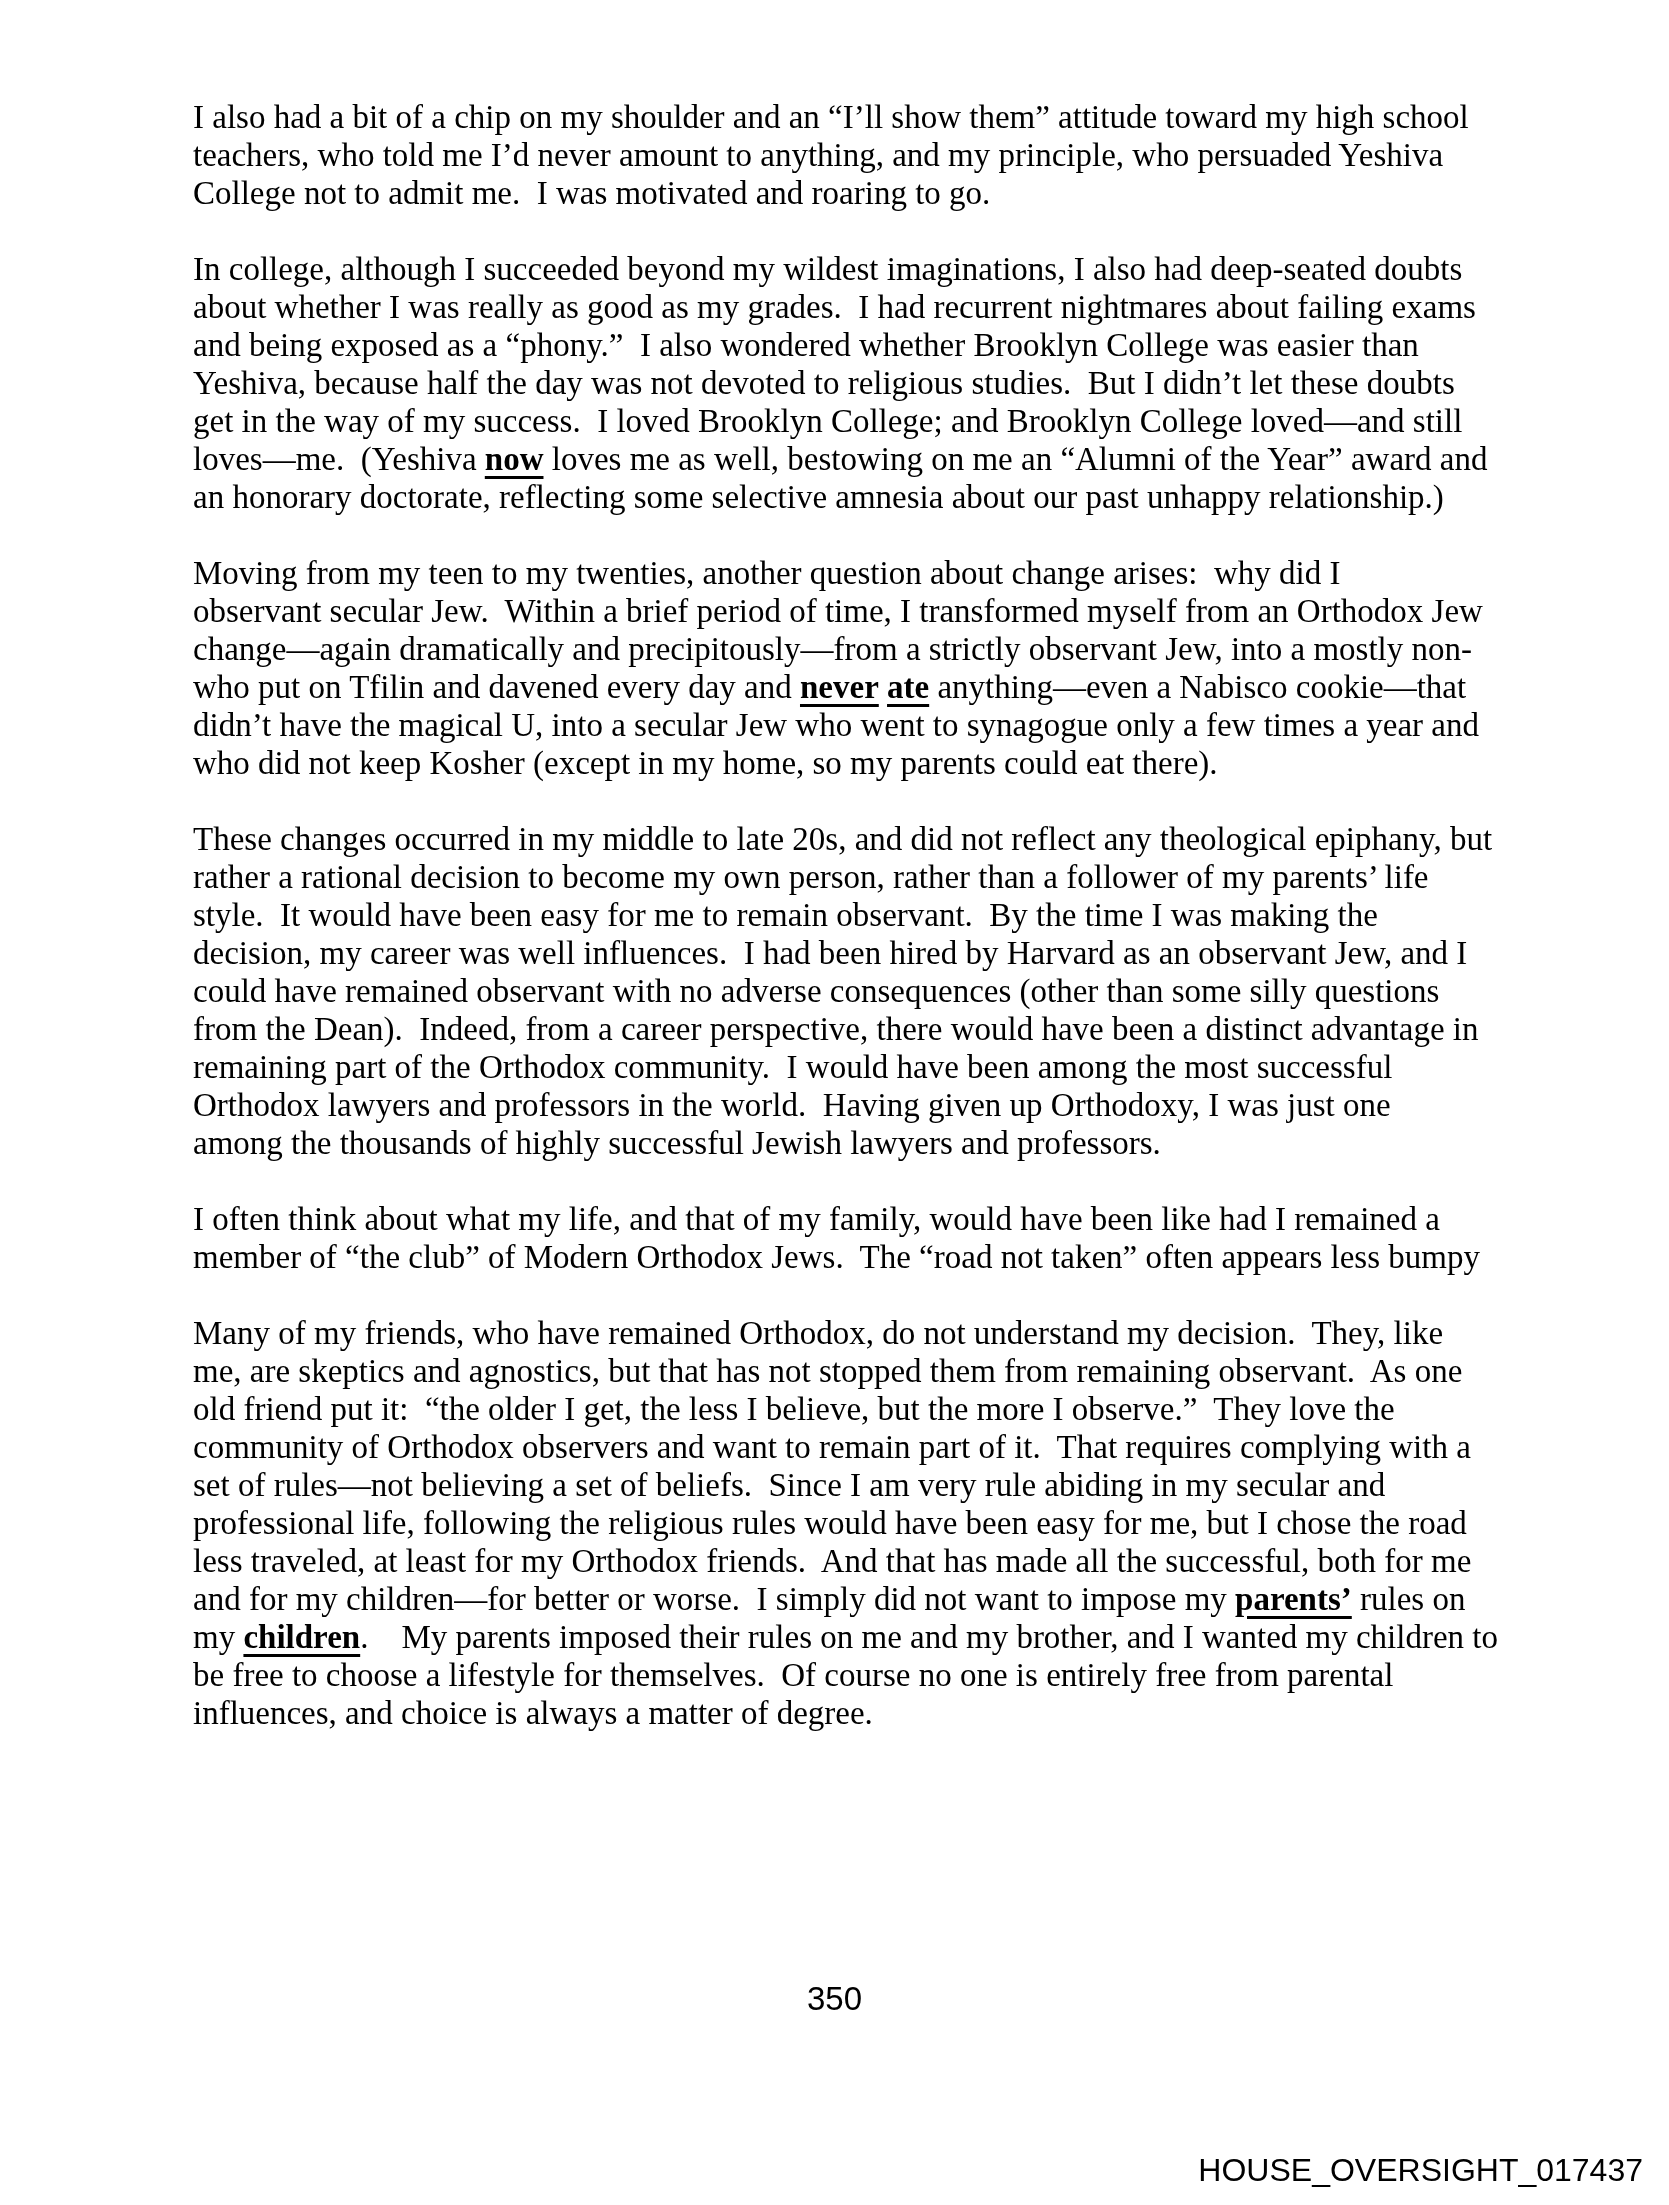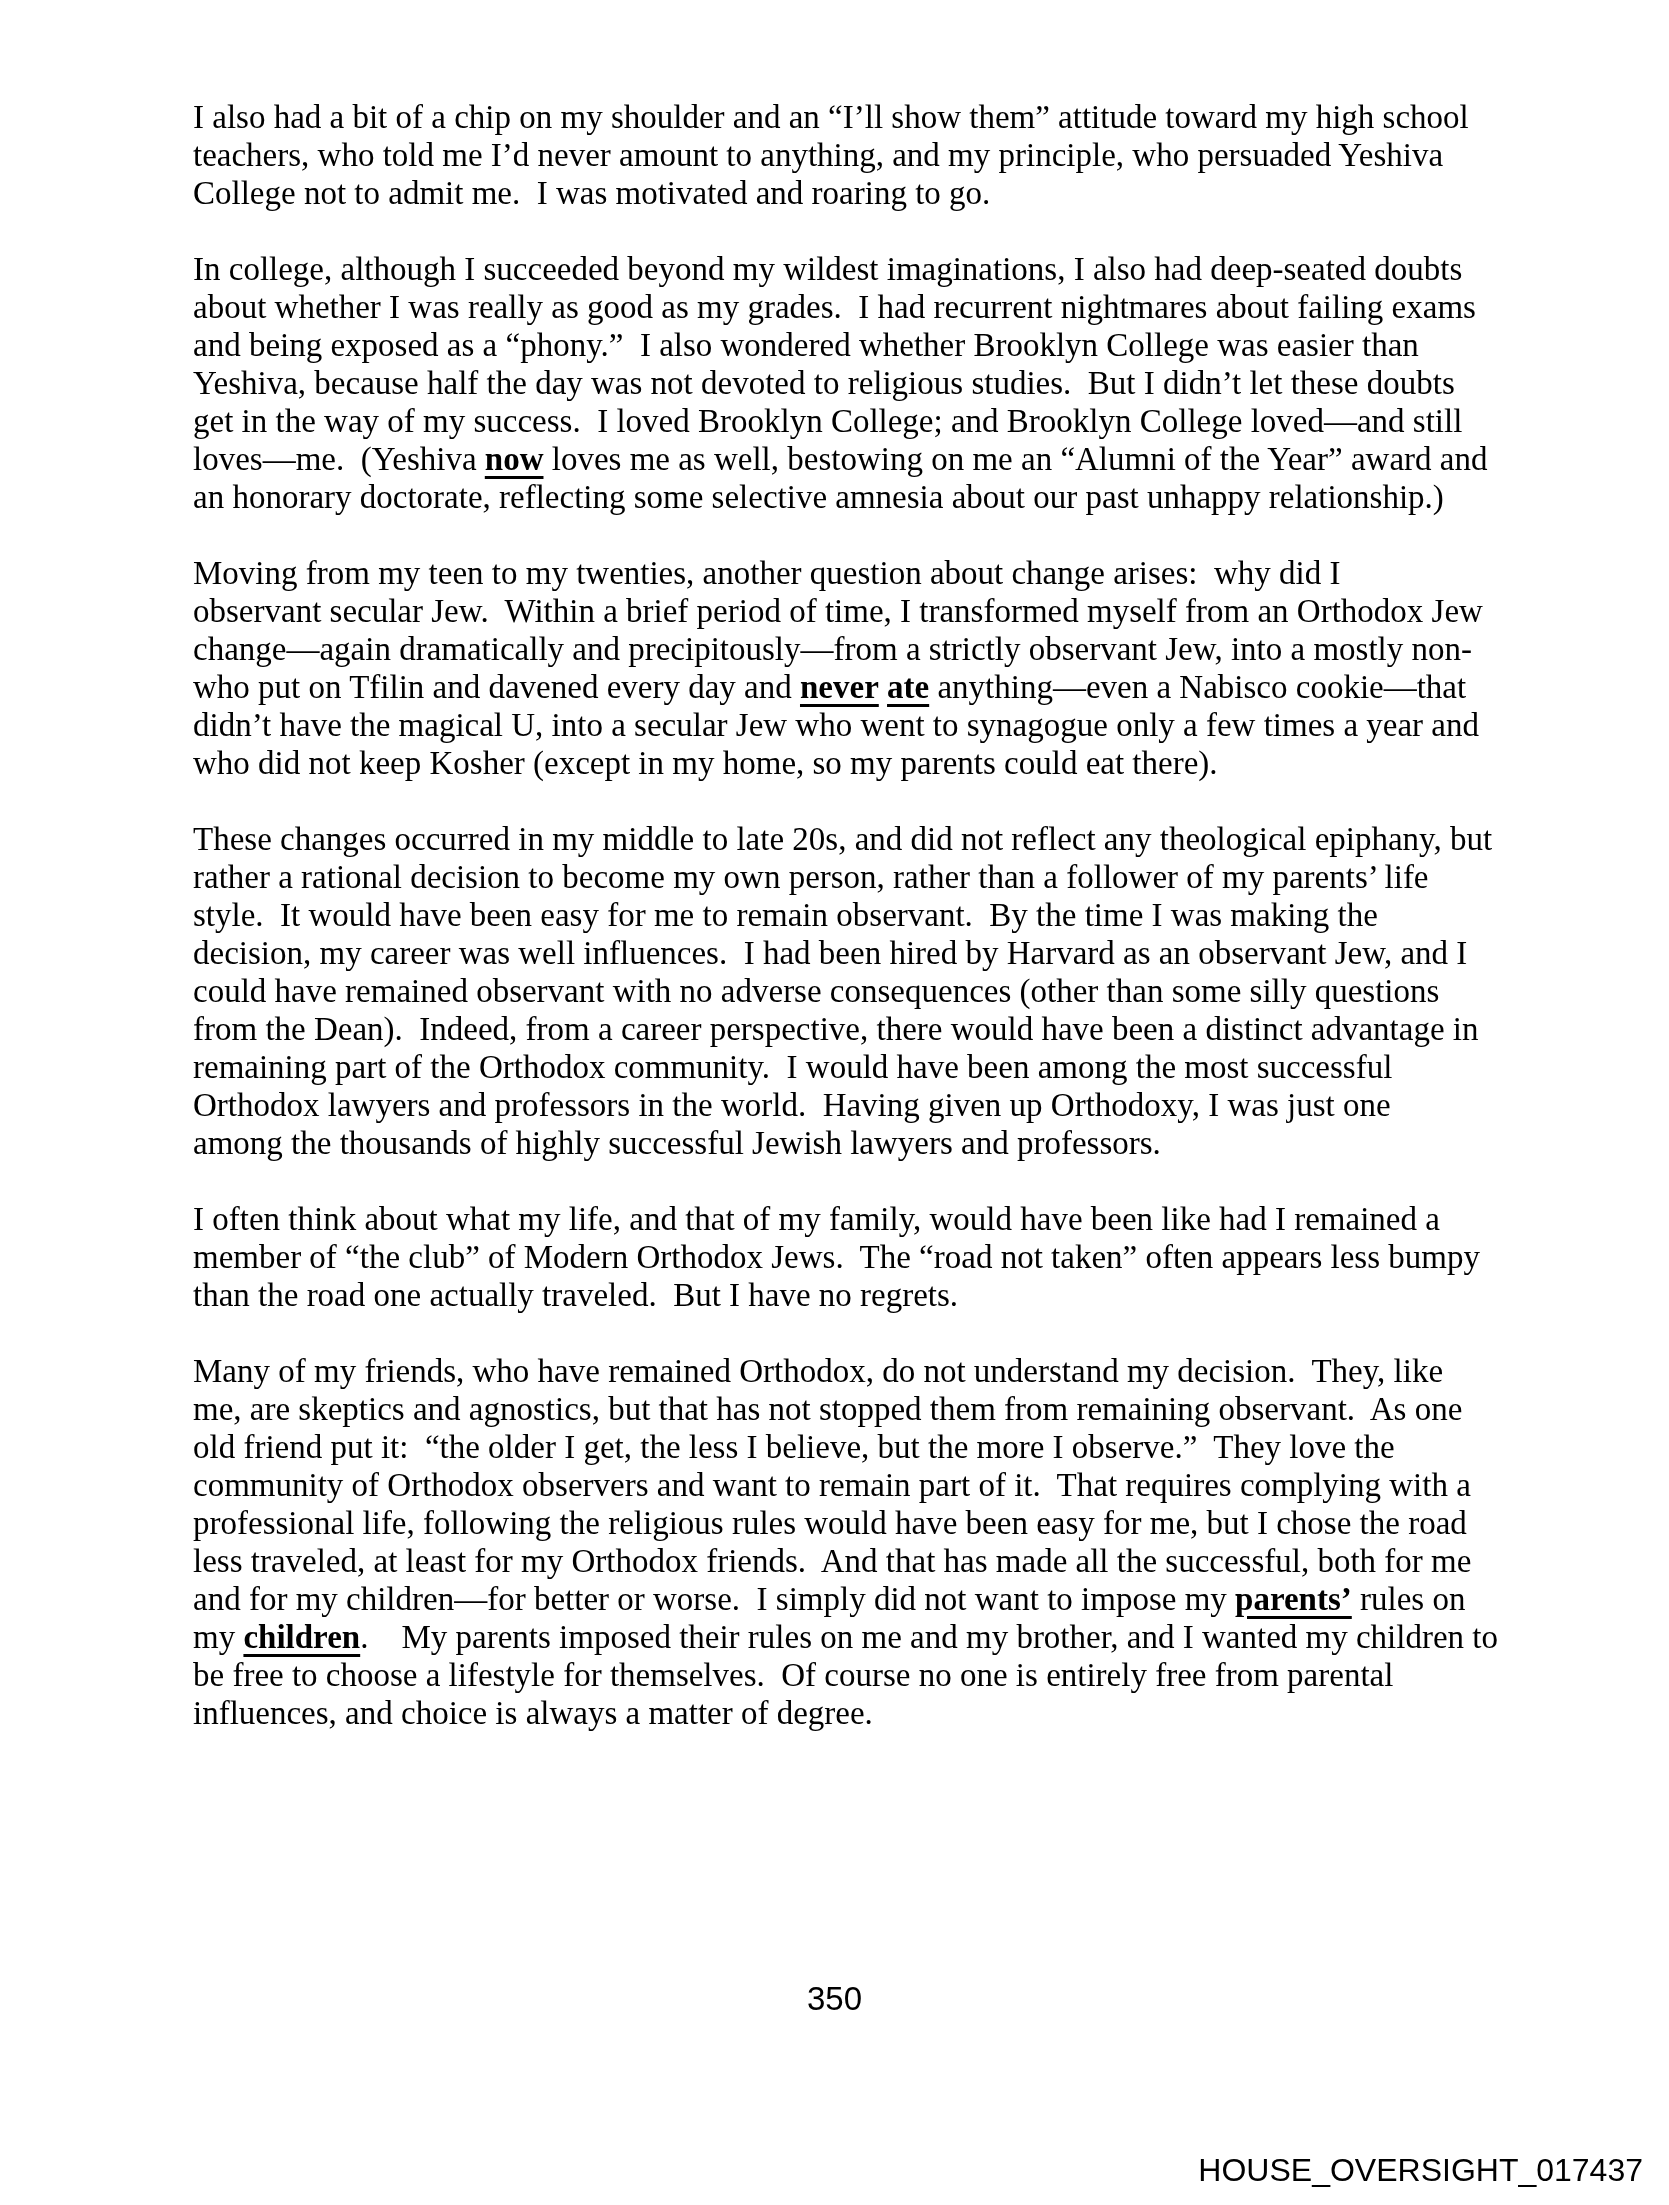--- a/index.html
+++ b/index.html
@@ -84,27 +84,27 @@
           <span class="line"><span>decision, my career was well influences.  I had been hired by Harvard as an observant Jew, and I</span></span>
           <span class="line"><span>could have remained observant with no adverse consequences (other than some silly questions</span></span>
           <span class="line"><span>from the Dean).  Indeed, from a career perspective, there would have been a distinct advantage in</span></span>
           <span class="line"><span>remaining part of the Orthodox community.  I would have been among the most successful</span></span>
           <span class="line"><span>Orthodox lawyers and professors in the world.  Having given up Orthodoxy, I was just one</span></span>
           <span class="line"><span>among the thousands of highly successful Jewish lawyers and professors.</span></span>
         </p>
         <p class="para">
           <span class="line"><span>I often think about what my life, and that of my family, would have been like had I remained a</span></span>
           <span class="line"><span>member of “the club” of Modern Orthodox Jews.  The “road not taken” often appears less bumpy</span></span>
-          <span class="line"><span>than the road one actually traveled.  But I have no regrets.</span></span>
         </p>
         <p class="para">
           <span class="line"><span>Many of my friends, who have remained Orthodox, do not understand my decision.  They, like</span></span>
           <span class="line"><span>me, are skeptics and agnostics, but that has not stopped them from remaining observant.  As one</span></span>
           <span class="line"><span>old friend put it:  “the older I get, the less I believe, but the more I observe.”  They love the</span></span>
           <span class="line"><span>community of Orthodox observers and want to remain part of it.  That requires complying with a</span></span>
+          <span class="line"><span>set of rules—not believing a set of beliefs.  Since I am very rule abiding in my secular and</span></span>
           <span class="line"><span>professional life, following the religious rules would have been easy for me, but I chose the road</span></span>
           <span class="line"><span>less traveled, at least for my Orthodox friends.  And that has made all the successful, both for me</span></span>
           <span class="line"><span>and for my children—for better or worse.  I simply did not want to impose my </span><span class="u">parents’</span><span> rules on</span></span>
           <span class="line"><span>my </span><span class="u">children</span><span>.    My parents imposed their rules on me and my brother, and I wanted my children to</span></span>
           <span class="line"><span>be free to choose a lifestyle for themselves.  Of course no one is entirely free from parental</span></span>
           <span class="line"><span>influences, and choice is always a matter of degree.</span></span>
         </p>
       </div>
   </div>
   <div class="page-number">350</div>

